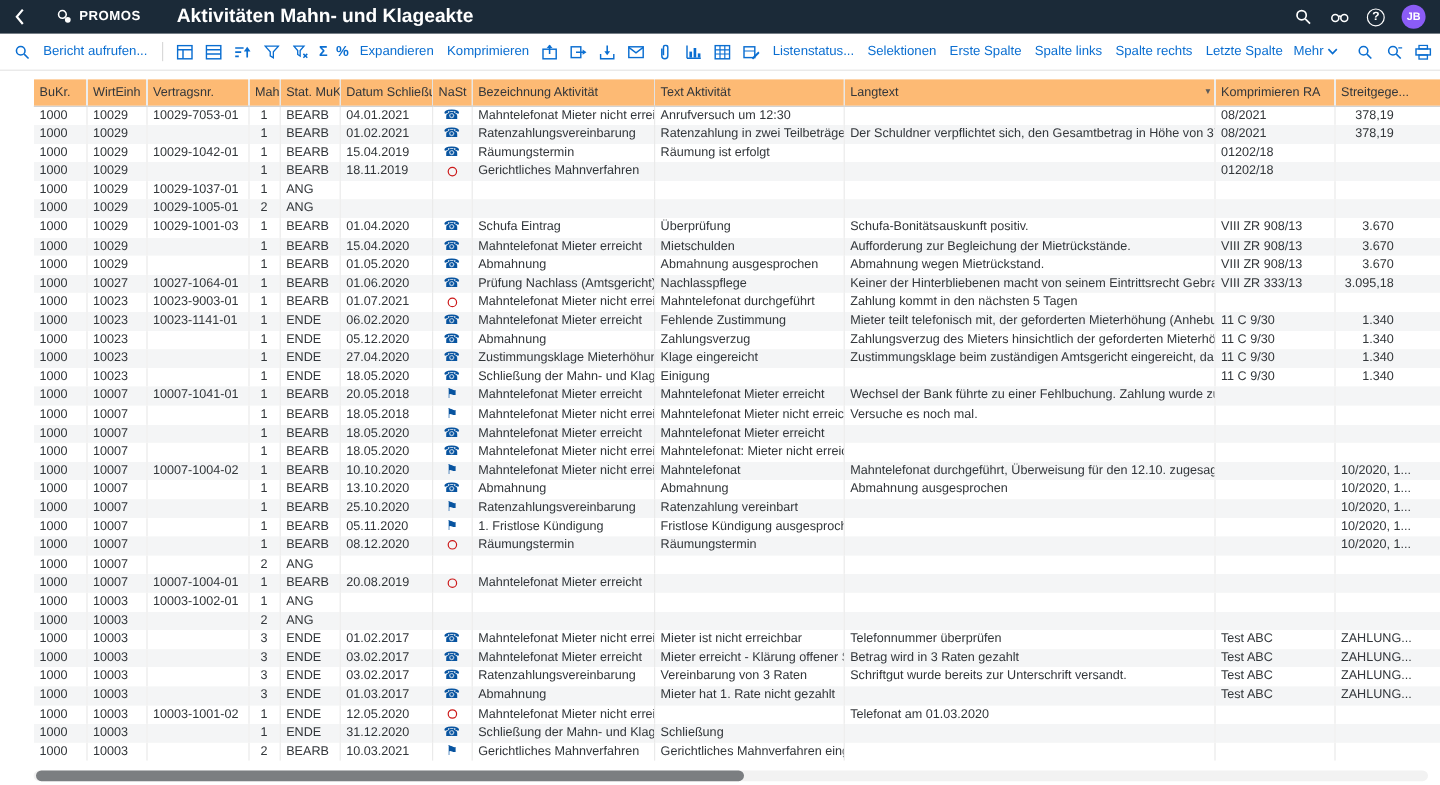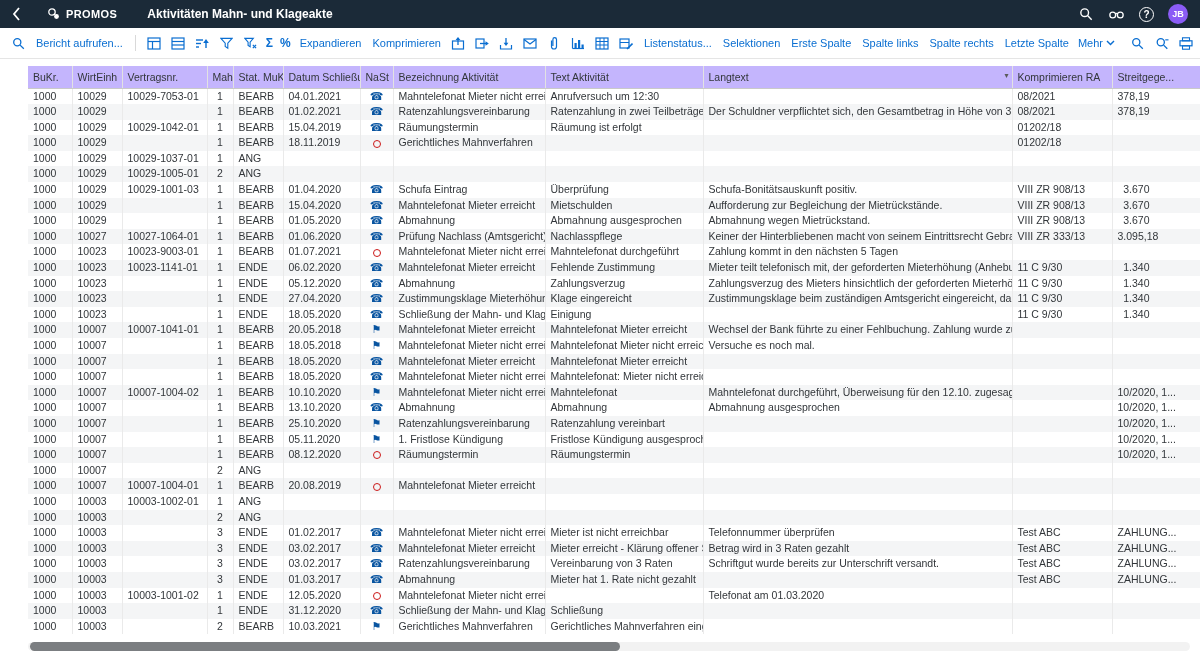--- a/index.html
+++ b/index.html
@@ -8,21 +8,21 @@
     width:1200px; height:654px; overflow:hidden; position:relative;
     font-family:"Liberation Sans", sans-serif; background:#fff; color:#32363a;
   }
   
   .shell {
     height:28px; background:#1b2a38; color:#fff;
     display:flex; align-items:center; gap:26px; padding:6px 12px;
   }
   .shell .back { display:flex; align-items:center; cursor:pointer; }
   .brand { display:flex; align-items:center; gap:5px; font-weight:bold; font-size:11px; letter-spacing:.4px; }
-  .shell-title { font-size:12px; font-weight:bold; margin-left:4px; white-space:nowrap; }
+  .shell-title { font-size:16px; font-weight:bold; margin-left:4px; white-space:nowrap; }
   .shell-right { margin-left:auto; display:flex; align-items:center; gap:14px; }
   .qcircle {
     width:15px; height:15px; border:1.4px solid #fff; border-radius:50%;
     font-size:10px; display:flex; align-items:center; justify-content:center; font-weight:bold;
   }
   .avatar {
     width:20px; height:20px; border-radius:50%; background:#8b5cf6; color:#fff;
     font-size:9px; font-weight:bold; display:flex; align-items:center; justify-content:center;
   }
   
@@ -33,32 +33,32 @@
   .tb-icon { display:inline-flex; align-items:center; justify-content:center; width:17px; height:17px; cursor:pointer; flex:0 0 auto; }
   .tb-glyph { font-size:12px; font-weight:bold; cursor:pointer; }
   .tb-label { cursor:pointer; margin:0 2px; }
   .sep { width:1px; height:16px; background:#d9d9d9; margin:0 3px; flex:0 0 auto; }
   .spacer { flex:1 1 auto; }
   .more-btn { display:inline-flex; align-items:center; gap:3px; cursor:pointer; }
   
   .table-wrap { margin:7px 0 0 28px; width:1172px; overflow:hidden; }
   table { border-collapse:collapse; table-layout:fixed; width:1172px; font-size:10.5px; color:#32363a; }
   thead th {
-    background:#c4b5fd; border-bottom:1px solid #c9c9c9; border-right:1px solid #e2e2e2;
+    background:#fdba74; border-bottom:1px solid #c9c9c9; border-right:1px solid #e2e2e2;
     height:22px; text-align:left; padding:0 5px; font-weight:normal; color:#32363a;
     white-space:nowrap; overflow:hidden; position:relative; cursor:pointer;
   }
   tbody td {
     height:15.6px; line-height:15.6px; padding:0 5px; border-right:1px solid #eaeaea;
     white-space:nowrap; overflow:hidden;
   }
   tbody tr:nth-child(even) { background:#f4f5f6; }
   .cell-link { cursor:pointer; }
   .c-center { text-align:center; }
-  .c-num { text-align:right; padding-right:50px; }
+  .c-num { text-align:right; padding-right:38px; }
   .icon-phone, .icon-flag { color:#0854a0; font-size:11px; line-height:1; }
   .icon-stop {
     display:inline-block; width:8px; height:8px; border:1.6px solid #cc1919; border-radius:50%;
     vertical-align:middle;
   }
   .c-icon { text-align:center; }
   .sort-arrow { position:absolute; right:3px; top:5px; font-size:8px; color:#5a5a5a; }
   
   .hscroll {
     position:absolute; left:28px; right:10px; bottom:3px; height:9px;

